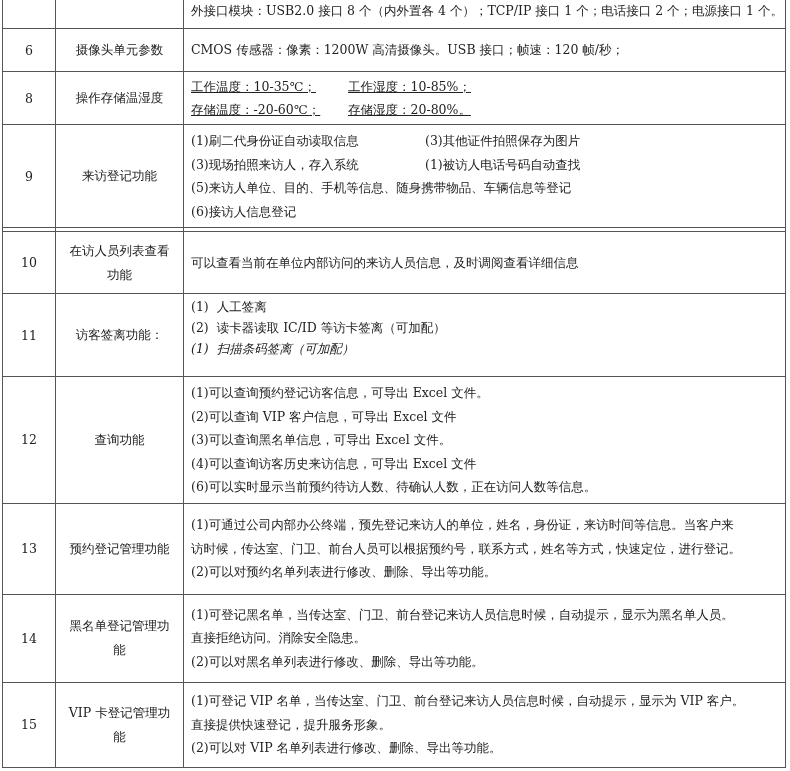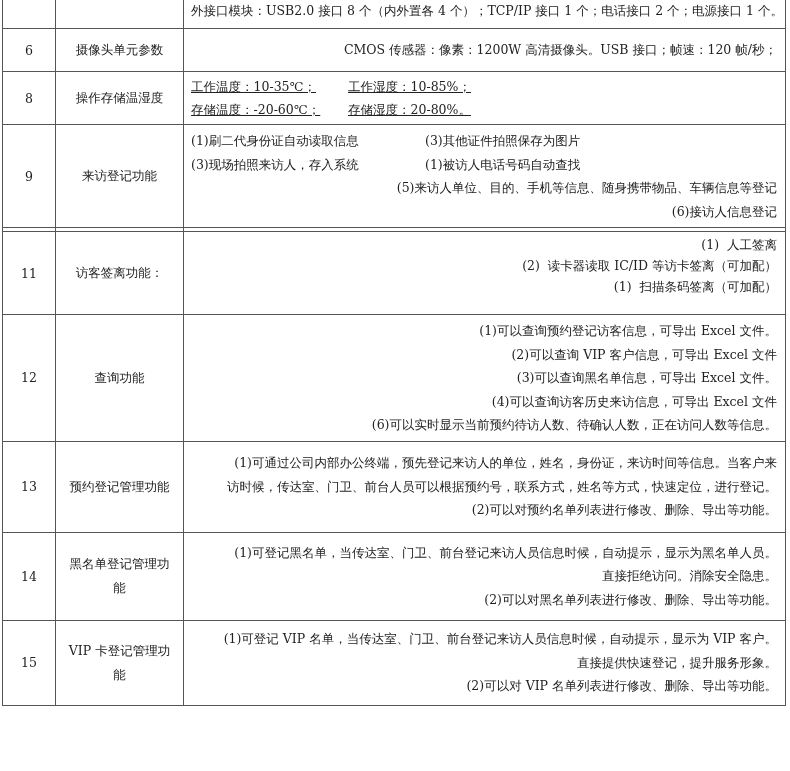--- a/index.html
+++ b/index.html
@@ -7,21 +7,21 @@
       font-family: "DejaVu Serif", "Liberation Serif", serif; color: #222; }
     .spec-table { position: absolute; left: 2px; top: -14px; width: 783px;
       border-collapse: collapse; table-layout: fixed; font-size: 12.5px; }
     .spec-table td { border: 1px solid #555; padding: 0; vertical-align: middle; }
     .spec-table col.c-no { width: 53px; }
     .spec-table col.c-name { width: 128px; }
     .spec-table col.c-desc { width: 602px; }
     td.no { text-align: center; }
     td.name { text-align: center; line-height: 24px; padding: 0 8px; }
     td.desc { padding: 4px 8px 4px 7px; line-height: 23.5px; }
-    .line { white-space: nowrap; text-align: right; }
+    .line { white-space: nowrap; }
     .two-col { display: flex; }
     .two-col span { display: inline-block; }
     .two-col .c1 { width: 157px; }
     .two-col .c1w { width: 234px; }
     tr.gap td { height: 3px; border-left: 1px solid #555; border-right: 1px solid #555; border-top: 1px solid #555; border-bottom: 1px solid #555; padding: 0; line-height: 0; font-size: 0; }
     .wrap { white-space: normal; }
   </style>
 </head>
 <body>
 
@@ -80,28 +80,35 @@
         <div class="line">(6)接访人信息登记</div>
       </td>
     </tr>
 
     <tr class="gap">
       <td></td>
       <td></td>
       <td></td>
     </tr>
 
+    <tr style="height:62px;">
+      <td class="no">10</td>
+      <td class="name wrap">在访人员列表查看功能</td>
+      <td class="desc">
+        <div class="line">可以查看当前在单位内部访问的来访人员信息，及时调阅查看详细信息</div>
+      </td>
+    </tr>
 
     <tr style="height:67px;">
       <td class="no">11</td>
       <td class="name">访客签离功能：</td>
       <td class="desc" style="line-height:21px;padding-top:2px;padding-bottom:17px;">
         <div class="line" style="white-space:pre;">(1)  人工签离</div>
         <div class="line" style="white-space:pre;">(2)  读卡器读取 IC/ID 等访卡签离（可加配）</div>
-        <div class="line" style="white-space:pre;">(1)  扫描条码签离（可加配）</div>
+        <div class="line" style="white-space:pre;font-style:italic;">(1)  扫描条码签离（可加配）</div>
       </td>
     </tr>
 
     <tr style="height:126px;">
       <td class="no">12</td>
       <td class="name">查询功能</td>
       <td class="desc">
         <div class="line">(1)可以查询预约登记访客信息，可导出 Excel 文件。</div>
         <div class="line">(2)可以查询 VIP 客户信息，可导出 Excel 文件</div>
         <div class="line">(3)可以查询黑名单信息，可导出 Excel 文件。</div>

